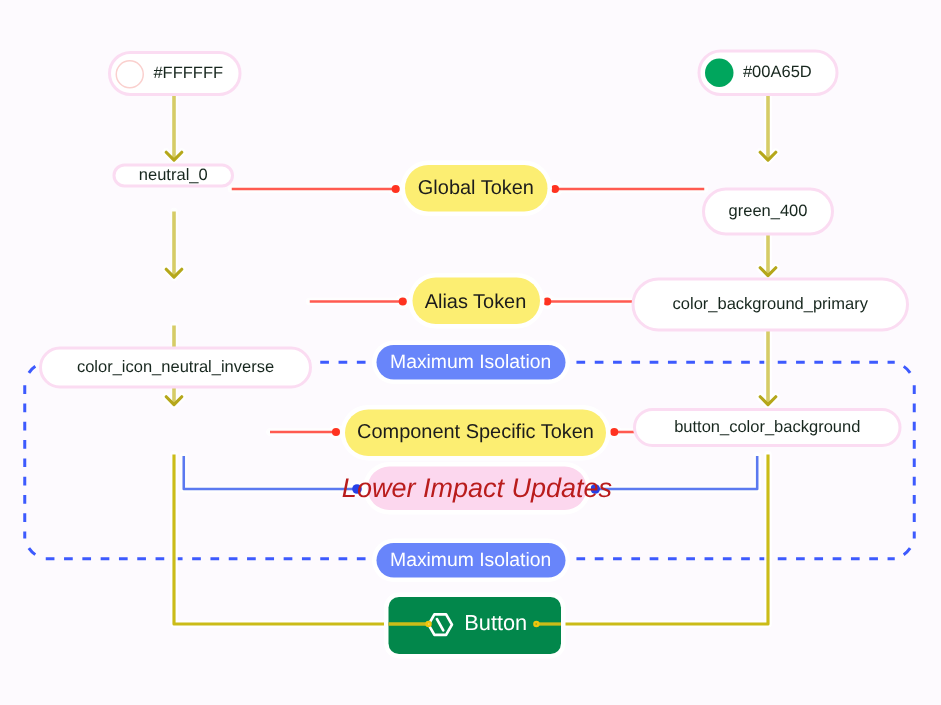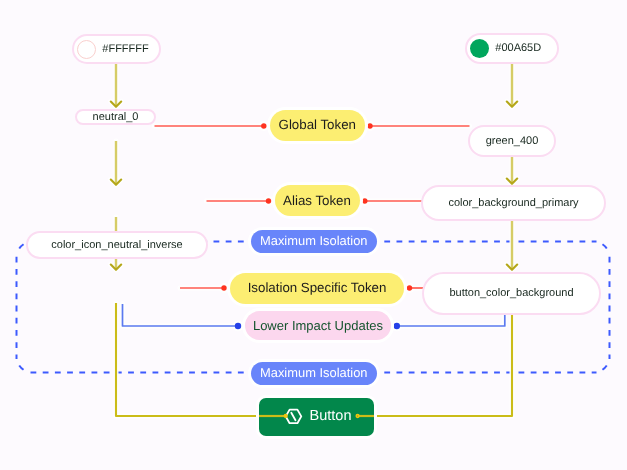--- a/index.html
+++ b/index.html
@@ -37,23 +37,24 @@
   .pill-blue{
     background:#6885FA;
     border-radius:999px;
     color:#FFFFFF;
     font-size:12.9px;
     box-shadow:0 0 0 3px #FFFFFF;
   }
   .pill-pink{
     background:#FCD7EE;
     border-radius:999px;
-    color:#14532d;
-    font-size:13px;
-    box-shadow:0 0 0 3px #FFFFFF;
+    color:#b91c1c;
+    font-size:18px;
+    box-shadow:0 0 0 3px #FFFFFF;
+    font-style:italic;
   }
   .btn-green{
     background:#02874B;
     border-radius:7px;
     color:#FFFFFF;
     font-size:14.5px;
     box-shadow:0 0 0 3px #FFFFFF;
   }
   .btn-inner{display:flex;align-items:flex-start;gap:7px;position:relative;left:1px;}
   .swatch{
@@ -186,34 +187,34 @@
 
   <div class="node pill-white" style="left:26px;top:185px;width:182px;height:28px;margin-top:46px;">
     <span>color_icon_neutral_inverse</span>
   </div>
 
   <div class="node pill-white" style="left:421px;top:185px;width:185px;height:36px;">
     <span>color_background_primary</span>
   </div>
 
 
-  <div class="node pill-white" style="left:422px;top:272px;width:179px;height:43px;">
+  <div class="node pill-white" style="left:422px;top:272px;width:179px;height:26px;">
     <span>button_color_background</span>
   </div>
 
   <div class="node pill-yellow" style="left:274.5px;top:185px;width:85px;height:31px;">
     <span>Alias Token</span>
   </div>
 
   <div class="node pill-yellow" style="left:270px;top:109.5px;width:94.5px;height:31px;">
     <span>Global Token</span>
   </div>
 
   <div class="node pill-yellow" style="left:230px;top:272.5px;width:174px;height:31px;">
-    <span>Isolation Specific Token</span>
+    <span>Component Specific Token</span>
   </div>
 
   <div class="node pill-pink" style="left:244.8px;top:310.5px;width:146.3px;height:29.5px;">
     <span>Lower Impact Updates</span>
   </div>
 
   <div class="node pill-blue" style="left:251px;top:229.5px;width:125.5px;height:23px;">
     <span>Maximum Isolation</span>
   </div>
 

